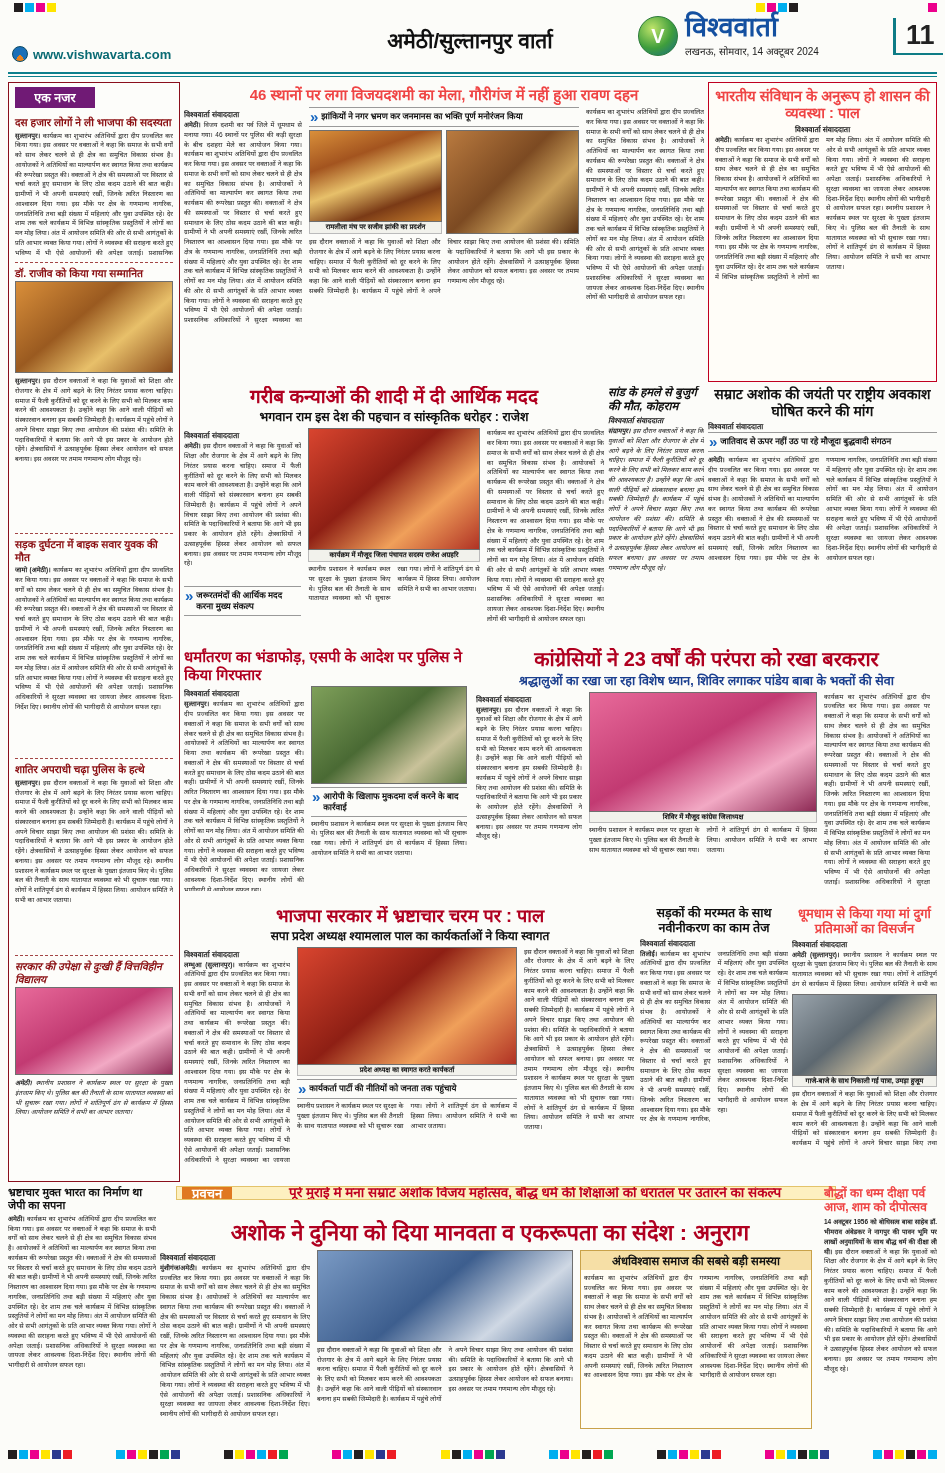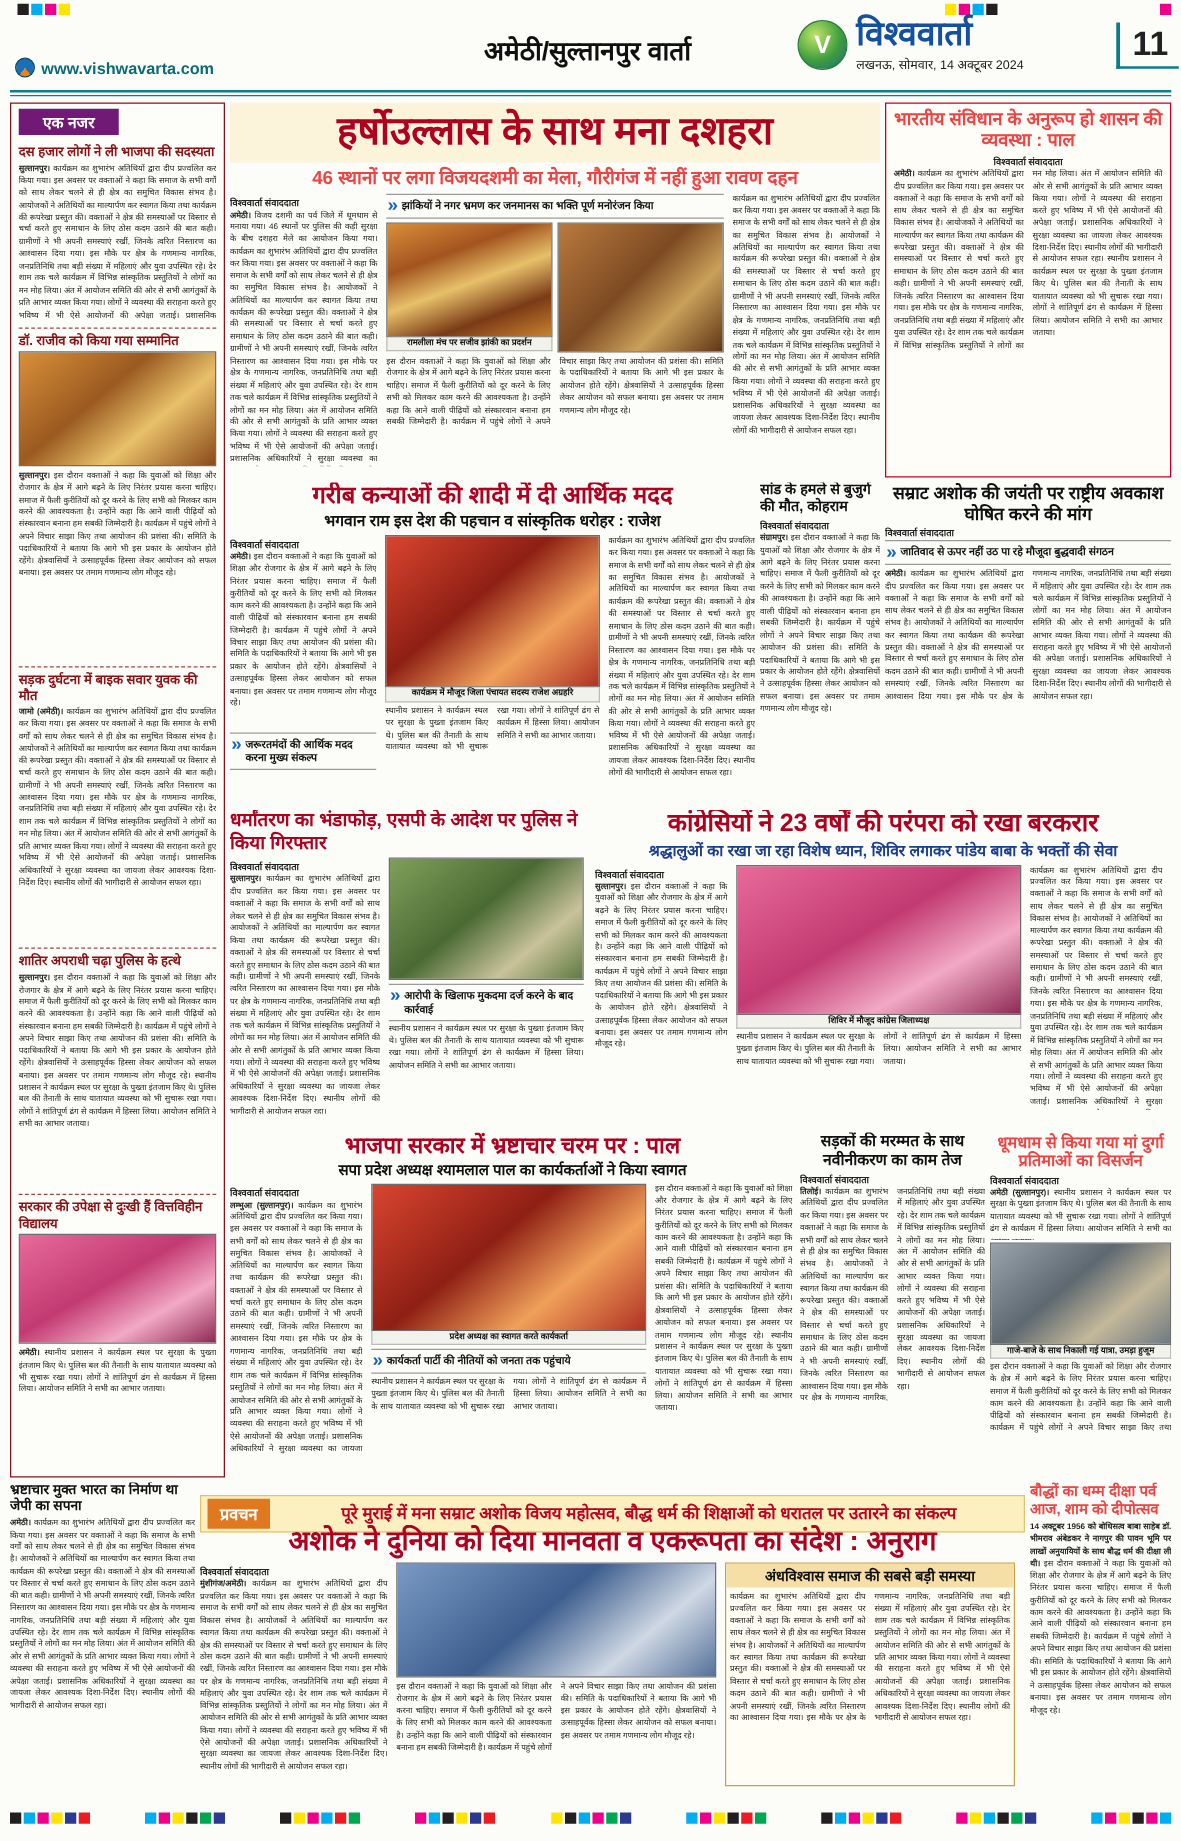--- a/index.html
+++ b/index.html
@@ -47,21 +47,21 @@
   .ph-red{background:linear-gradient(140deg,#d9452f,#8e1f14 42%,#f0a05a 70%,#b03224);}
   .ph-green{background:linear-gradient(140deg,#7fa05a,#4a6a34 45%,#c9c29a 74%,#5e7a42);}
   .ph-street{background:linear-gradient(140deg,#9aa4ac,#5d6870 42%,#c4b89a 70%,#707a82);}
   .ph-blue{background:linear-gradient(140deg,#7a9ac4,#3d5e8e 45%,#cfd8e4 74%,#55729a);}
   .ph-garland{background:linear-gradient(140deg,#d98f3a,#9a5a20 40%,#e8c06a 66%,#8a4a1a);}
   
   .rail{border:1px solid #8a0f1c;padding:4px 6px;background:#fdfdfa;}
   .railtab{background:#701a75;color:#fff;font-size:12.5px;font-weight:bold;text-align:center;
            width:80px;padding:2px 0;margin-bottom:4px;}
   .rs{border-bottom:1px dashed #a34545;padding:4px 0 5px;}
-  .rs:last-child{border-bottom:none;}
+  .rs:last-child{border-bottom:none;font-style:italic;}
   .rshl{font-size:10.5px;font-weight:bold;color:#8b1114;line-height:1.2;margin-bottom:2px;}
   
   .mainhlbox{background:#fbf3da;padding:5px 4px 6px;text-align:center;}
   .mainsub{text-align:center;font-size:15px;margin:4px 0 3px;}
   .flexrow{display:flex;gap:7px;}
   .samvidhanbox{border:1.5px solid #c00020;padding:5px 6px;background:#fffdf8;}
   .banner{display:flex;align-items:center;gap:8px;background:#fdf0c0;border:1px solid #e3c36a;padding:3px 5px;}
   .bannerlabel{background:#e07820;color:#fff;font-weight:bold;font-size:13px;padding:3px 10px;}
   .bannertext{color:#c00020;font-weight:bold;font-size:13.5px;flex:1;text-align:center;line-height:1.2;}
   .andh{border:1px solid #c9a24a;background:#fffdf4;}
@@ -148,23 +148,20 @@
       <div class="rshl">सरकार की उपेक्षा से दुःखी हैं वित्तविहीन विद्यालय</div>
       <div class="ph ph-pink" style="height:88px;"></div>
       <div class="bd" style="height:42px;margin-top:3px;">
         <b class="dl">अमेठी।</b>
         <span>स्थानीय प्रशासन ने कार्यक्रम स्थल पर सुरक्षा के पुख्ता इंतजाम किए थे। पुलिस बल की तैनाती के साथ यातायात व्यवस्था को भी सुचारू रखा गया। लोगों ने शांतिपूर्ण ढंग से कार्यक्रम में हिस्सा लिया। आयोजन समिति ने सभी का आभार जताया।</span>
       </div>
     </div>
   </aside>
 
   <section class="art" style="left:184px;top:82px;width:520px;height:300px;">
-    <div class="mainhlbox">
-      <span class="hl red" style="font-size:31px;">हर्षोउल्लास के साथ मना दशहरा</span>
-    </div>
     <div class="mainsub sub maroon">46 स्थानों पर लगा विजयदशमी का मेला, गौरीगंज में नहीं हुआ रावण दहन</div>
     <div class="flexrow" style="height:222px;">
       <div style="width:118px;">
         <div class="byline">विश्ववार्ता संवाददाता</div>
         <div class="bd" style="height:205px;">
           <b class="dl">अमेठी।</b>
           <span>विजय दशमी का पर्व जिले में धूमधाम से मनाया गया। 46 स्थानों पर पुलिस की कड़ी सुरक्षा के बीच दशहरा मेले का आयोजन किया गया।</span>
           <span>कार्यक्रम का शुभारंभ अतिथियों द्वारा दीप प्रज्वलित कर किया गया। इस अवसर पर वक्ताओं ने कहा कि समाज के सभी वर्गों को साथ लेकर चलने से ही क्षेत्र का समुचित विकास संभव है। आयोजकों ने अतिथियों का माल्यार्पण कर स्वागत किया तथा कार्यक्रम की रूपरेखा प्रस्तुत की। वक्ताओं ने क्षेत्र की समस्याओं पर विस्तार से चर्चा करते हुए समाधान के लिए ठोस कदम उठाने की बात कही। ग्रामीणों ने भी अपनी समस्याएं रखीं, जिनके त्वरित निस्तारण का आश्वासन दिया गया। इस मौके पर क्षेत्र के गणमान्य नागरिक, जनप्रतिनिधि तथा बड़ी संख्या में महिलाएं और युवा उपस्थित रहे। देर शाम तक चले कार्यक्रम में विभिन्न सांस्कृतिक प्रस्तुतियों ने लोगों का मन मोह लिया। अंत में आयोजन समिति की ओर से सभी आगंतुकों के प्रति आभार व्यक्त किया गया। लोगों ने व्यवस्था की सराहना करते हुए भविष्य में भी ऐसे आयोजनों की अपेक्षा जताई। प्रशासनिक अधिकारियों ने सुरक्षा व्यवस्था का जायजा लेकर आवश्यक दिशा-निर्देश दिए। स्थानीय लोगों की भागीदारी से आयोजन सफल रहा।</span>
         </div>
       </div>
@@ -227,21 +224,21 @@
         </div>
       </div>
       <div style="width:118px;">
         <div class="bd" style="height:200px;">
           <span>कार्यक्रम का शुभारंभ अतिथियों द्वारा दीप प्रज्वलित कर किया गया। इस अवसर पर वक्ताओं ने कहा कि समाज के सभी वर्गों को साथ लेकर चलने से ही क्षेत्र का समुचित विकास संभव है। आयोजकों ने अतिथियों का माल्यार्पण कर स्वागत किया तथा कार्यक्रम की रूपरेखा प्रस्तुत की। वक्ताओं ने क्षेत्र की समस्याओं पर विस्तार से चर्चा करते हुए समाधान के लिए ठोस कदम उठाने की बात कही। ग्रामीणों ने भी अपनी समस्याएं रखीं, जिनके त्वरित निस्तारण का आश्वासन दिया गया। इस मौके पर क्षेत्र के गणमान्य नागरिक, जनप्रतिनिधि तथा बड़ी संख्या में महिलाएं और युवा उपस्थित रहे। देर शाम तक चले कार्यक्रम में विभिन्न सांस्कृतिक प्रस्तुतियों ने लोगों का मन मोह लिया। अंत में आयोजन समिति की ओर से सभी आगंतुकों के प्रति आभार व्यक्त किया गया। लोगों ने व्यवस्था की सराहना करते हुए भविष्य में भी ऐसे आयोजनों की अपेक्षा जताई। प्रशासनिक अधिकारियों ने सुरक्षा व्यवस्था का जायजा लेकर आवश्यक दिशा-निर्देश दिए। स्थानीय लोगों की भागीदारी से आयोजन सफल रहा।</span>
         </div>
       </div>
     </div>
   </section>
 
-  <section class="art" style="left:608px;top:386px;width:96px;height:256px;">
+  <section class="art" style="left:608px;top:386px;width:96px;height:256px;font-style:italic;">
     <div class="hl blk" style="font-size:11.5px;">सांड के हमले से बुजुर्ग की मौत, कोहराम</div>
     <div class="byline">विश्ववार्ता संवाददाता</div>
     <div class="bd" style="height:190px;">
       <b class="dl">संग्रामपुर।</b>
       <span>इस दौरान वक्ताओं ने कहा कि युवाओं को शिक्षा और रोजगार के क्षेत्र में आगे बढ़ने के लिए निरंतर प्रयास करना चाहिए। समाज में फैली कुरीतियों को दूर करने के लिए सभी को मिलकर काम करने की आवश्यकता है। उन्होंने कहा कि आने वाली पीढ़ियों को संस्कारवान बनाना हम सबकी जिम्मेदारी है। कार्यक्रम में पहुंचे लोगों ने अपने विचार साझा किए तथा आयोजन की प्रशंसा की। समिति के पदाधिकारियों ने बताया कि आगे भी इस प्रकार के आयोजन होते रहेंगे। क्षेत्रवासियों ने उत्साहपूर्वक हिस्सा लेकर आयोजन को सफल बनाया। इस अवसर पर तमाम गणमान्य लोग मौजूद रहे।</span>
     </div>
   </section>
 
   <section class="art" style="left:708px;top:386px;width:229px;height:256px;">
     <div class="hl blk" style="font-size:14px;text-align:center;">सम्राट अशोक की जयंती पर राष्ट्रीय अवकाश घोषित करने की मांग</div>
@@ -360,21 +357,21 @@
   </section>
 
   <section class="art" style="left:8px;top:1186px;width:148px;height:256px;">
     <div class="hl blk" style="font-size:11px;">भ्रष्टाचार मुक्त भारत का निर्माण था जेपी का सपना</div>
     <div class="bd" style="height:208px;margin-top:2px;">
       <b class="dl">अमेठी।</b>
       <span>कार्यक्रम का शुभारंभ अतिथियों द्वारा दीप प्रज्वलित कर किया गया। इस अवसर पर वक्ताओं ने कहा कि समाज के सभी वर्गों को साथ लेकर चलने से ही क्षेत्र का समुचित विकास संभव है। आयोजकों ने अतिथियों का माल्यार्पण कर स्वागत किया तथा कार्यक्रम की रूपरेखा प्रस्तुत की। वक्ताओं ने क्षेत्र की समस्याओं पर विस्तार से चर्चा करते हुए समाधान के लिए ठोस कदम उठाने की बात कही। ग्रामीणों ने भी अपनी समस्याएं रखीं, जिनके त्वरित निस्तारण का आश्वासन दिया गया। इस मौके पर क्षेत्र के गणमान्य नागरिक, जनप्रतिनिधि तथा बड़ी संख्या में महिलाएं और युवा उपस्थित रहे। देर शाम तक चले कार्यक्रम में विभिन्न सांस्कृतिक प्रस्तुतियों ने लोगों का मन मोह लिया। अंत में आयोजन समिति की ओर से सभी आगंतुकों के प्रति आभार व्यक्त किया गया। लोगों ने व्यवस्था की सराहना करते हुए भविष्य में भी ऐसे आयोजनों की अपेक्षा जताई। प्रशासनिक अधिकारियों ने सुरक्षा व्यवस्था का जायजा लेकर आवश्यक दिशा-निर्देश दिए। स्थानीय लोगों की भागीदारी से आयोजन सफल रहा।</span>
     </div>
   </section>
 
-  <div class="art banner" style="left:160px;top:1186px;width:660px;height:30px;margin-top:10px;">
+  <div class="art banner" style="left:176px;top:1186px;width:660px;height:14px;">
     <span class="bannerlabel">प्रवचन</span>
     <span class="bannertext">पूरे मुराई में मना सम्राट अशोक विजय महोत्सव, बौद्ध धर्म की शिक्षाओं को धरातल पर उतारने का संकल्प</span>
   </div>
 
   <section class="art" style="left:160px;top:1220px;width:660px;height:222px;">
     <div class="hl red" style="font-size:22px;text-align:center;">अशोक ने दुनिया को दिया मानवता व एकरूपता का संदेश : अनुराग</div>
     <div class="flexrow" style="height:186px;margin-top:4px;">
       <div style="width:150px;">
         <div class="byline">विश्ववार्ता संवाददाता</div>
         <div class="bd" style="height:172px;">

